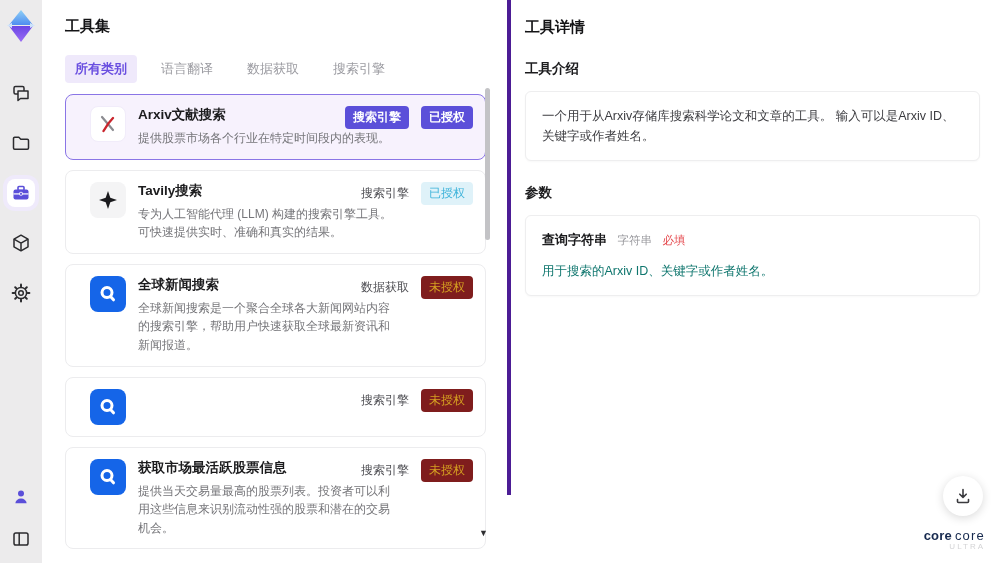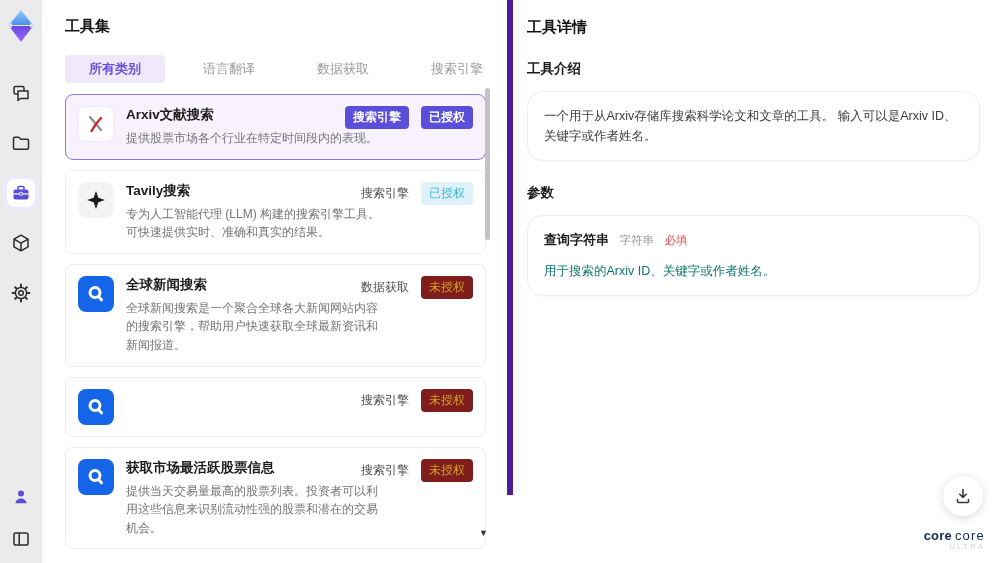--- a/index.html
+++ b/index.html
@@ -15,26 +15,26 @@
   .rail-btn { width:28px; height:28px; display:flex; align-items:center; justify-content:center;
     border-radius:8px; cursor:pointer; }
   .rail-btn.active { background:#fff; box-shadow:0 0 0 4px #efeafb; }
   .rail-bottom { margin-top:auto; margin-bottom:10px; display:flex; flex-direction:column; gap:14px; align-items:center; }
 
   
   .list-panel { position:absolute; left:42px; top:0; width:396px; height:563px;
     background:#fff; padding:17px 0 0 23px; }
   .page-title { font-size:15px; font-weight:700; color:#141416; }
   .tabs { margin-top:19px; display:flex; gap:14px; align-items:center; }
-  .tab { font-size:13px; color:#9a9aa0; padding:5px 24px; border-radius:4px; cursor:pointer; white-space:nowrap; }
+  .tab { font-size:13px; color:#9a9aa0; padding:5px 10px; border-radius:4px; cursor:pointer; white-space:nowrap; }
   .tab.active { color:#6a4fe0; background:#efe9fb; font-weight:700; }
 
   .tool-list { margin-top:11px; width:421px; display:flex; flex-direction:column; gap:10px; }
   .tool-card { position:relative; border:1px solid #ececee; border-radius:8px; background:#fff;
-    padding:11px 12px; display:flex; gap:12px; cursor:pointer; }
+    padding:11px 24px; display:flex; gap:12px; cursor:pointer; }
   .tool-card.selected { border:1.5px solid #8a75e6; background:#f7f2fd; }
   .tool-icon { width:36px; height:36px; border-radius:8px; flex:none;
     display:flex; align-items:center; justify-content:center; }
   .icon-white { background:#fff; border:1px solid #f1ecfa; }
   .icon-gray  { background:#f4f4f5; }
   .icon-blue  { background:#1565e8; }
   .tool-body { width:262px; flex:none; }
   .tool-name { font-size:13.5px; font-weight:700; color:#1c1c1e; margin-bottom:5px; }
   .tool-desc { font-size:12px; color:#757579; line-height:1.55; }
   .tool-badges { position:absolute; right:12px; top:11px; display:flex; gap:12px; align-items:center; }
@@ -43,24 +43,24 @@
   .badge.plain { background:none; color:#4f4f54; padding:3px 0; }
   .badge.cyan  { background:#dff2f9; color:#3eb3da; }
   .badge.amber { background:#7f1d1d; color:#d5a021; }
 
   .v-scrollbar { position:absolute; left:485px; top:88px; width:5px; height:152px;
     background:#c3c3c6; border-radius:3px; cursor:pointer; }
   .scroll-arrow { position:absolute; left:479px; top:528px; font-size:9px; color:#2e2e30; cursor:pointer; }
 
   
   .detail-panel { position:absolute; left:507px; top:0; width:493px; height:495px;
-    background:#fff; border-left:6px solid #4c1d95; padding:18px 20px 0 14px; }
+    background:#fff; border-left:4px solid #4c1d95; padding:18px 20px 0 14px; }
   .detail-title { font-size:15px; font-weight:700; color:#141416; }
   .section-heading { font-size:13.5px; font-weight:700; color:#1c1c1e; margin-top:23px; margin-bottom:13px; }
-  .detail-box { border:1px solid #eeeeef; border-radius:16px; background:#fff;
+  .detail-box { border:1px solid #eeeeef; border-radius:6px; background:#fff;
     padding:14px 16px; font-size:12.5px; color:#3c3c40; line-height:1.6;
     box-shadow:0 1px 2px rgba(0,0,0,0.03); }
   .param-name { font-weight:700; font-size:13px; color:#1c1c1e; }
   .param-type { font-size:11.5px; color:#98989d; margin-left:7px; }
   .param-required { font-size:11.5px; color:#e5484d; margin-left:7px; }
   .param-desc { margin-top:10px; font-size:12.5px; color:#0f766e; }
 
   
   .fab { position:absolute; right:17px; bottom:47px; width:40px; height:40px; border-radius:50%;
     background:#fff; box-shadow:0 2px 10px rgba(0,0,0,0.15); display:flex;

